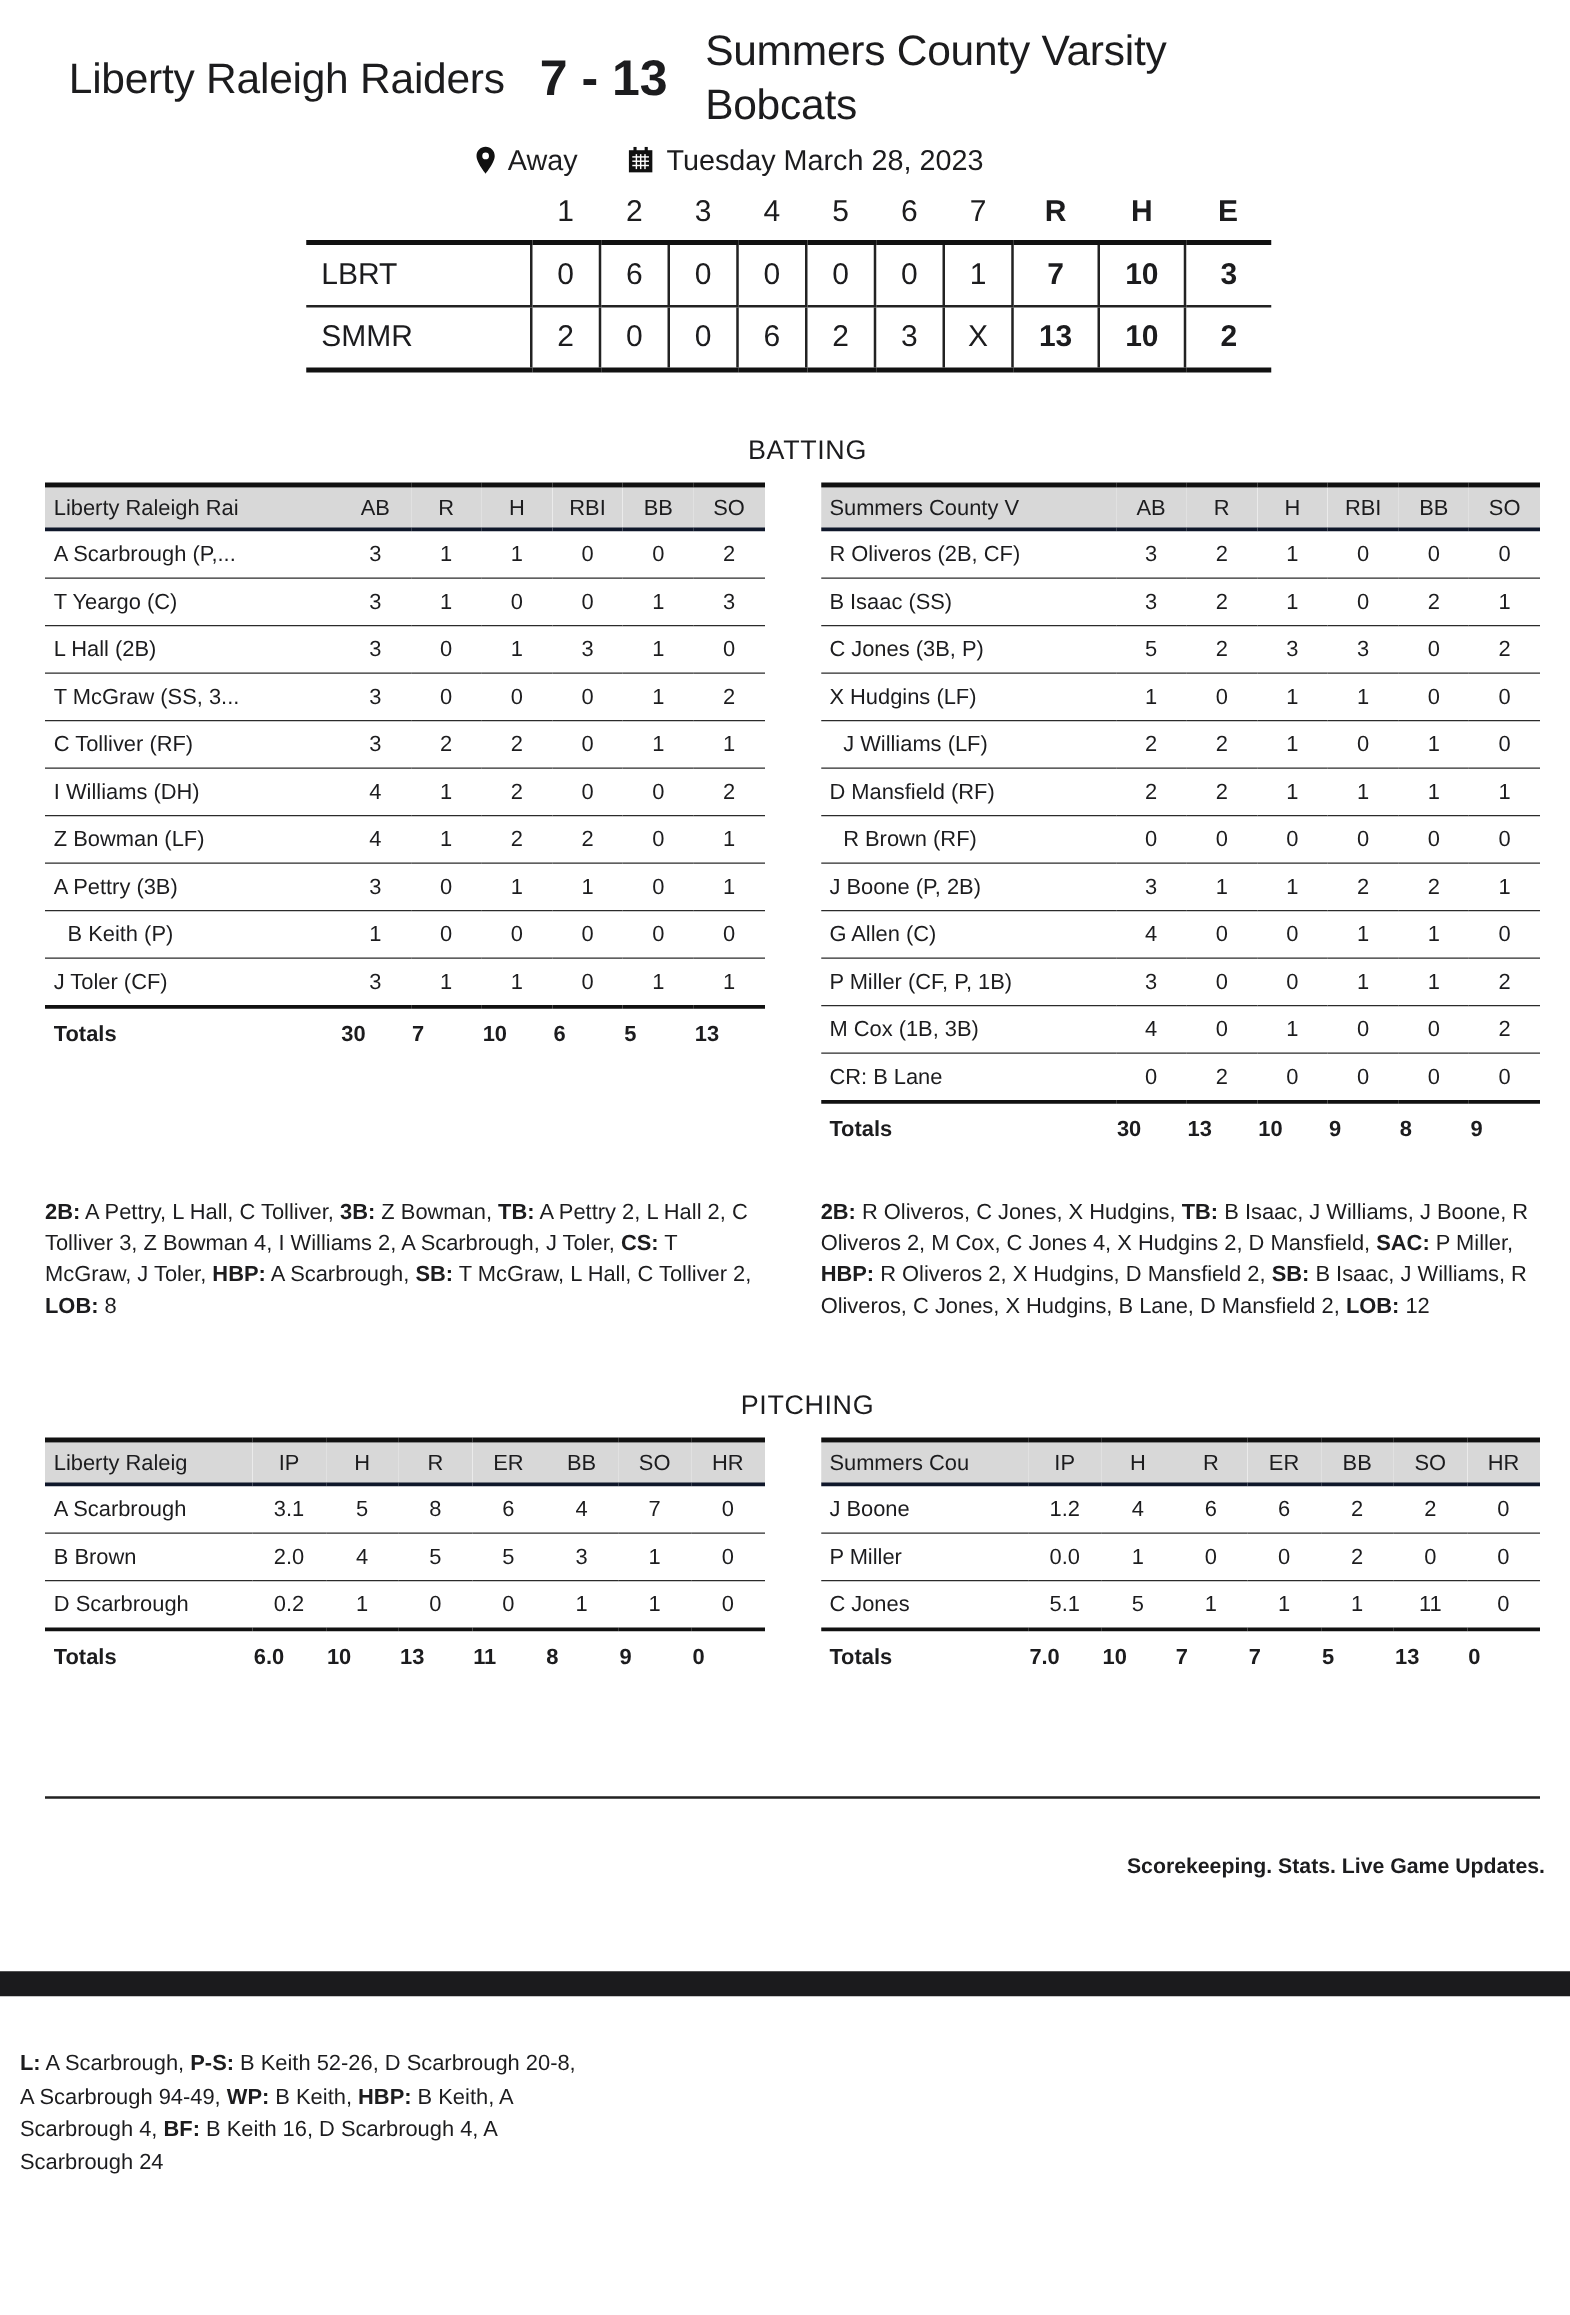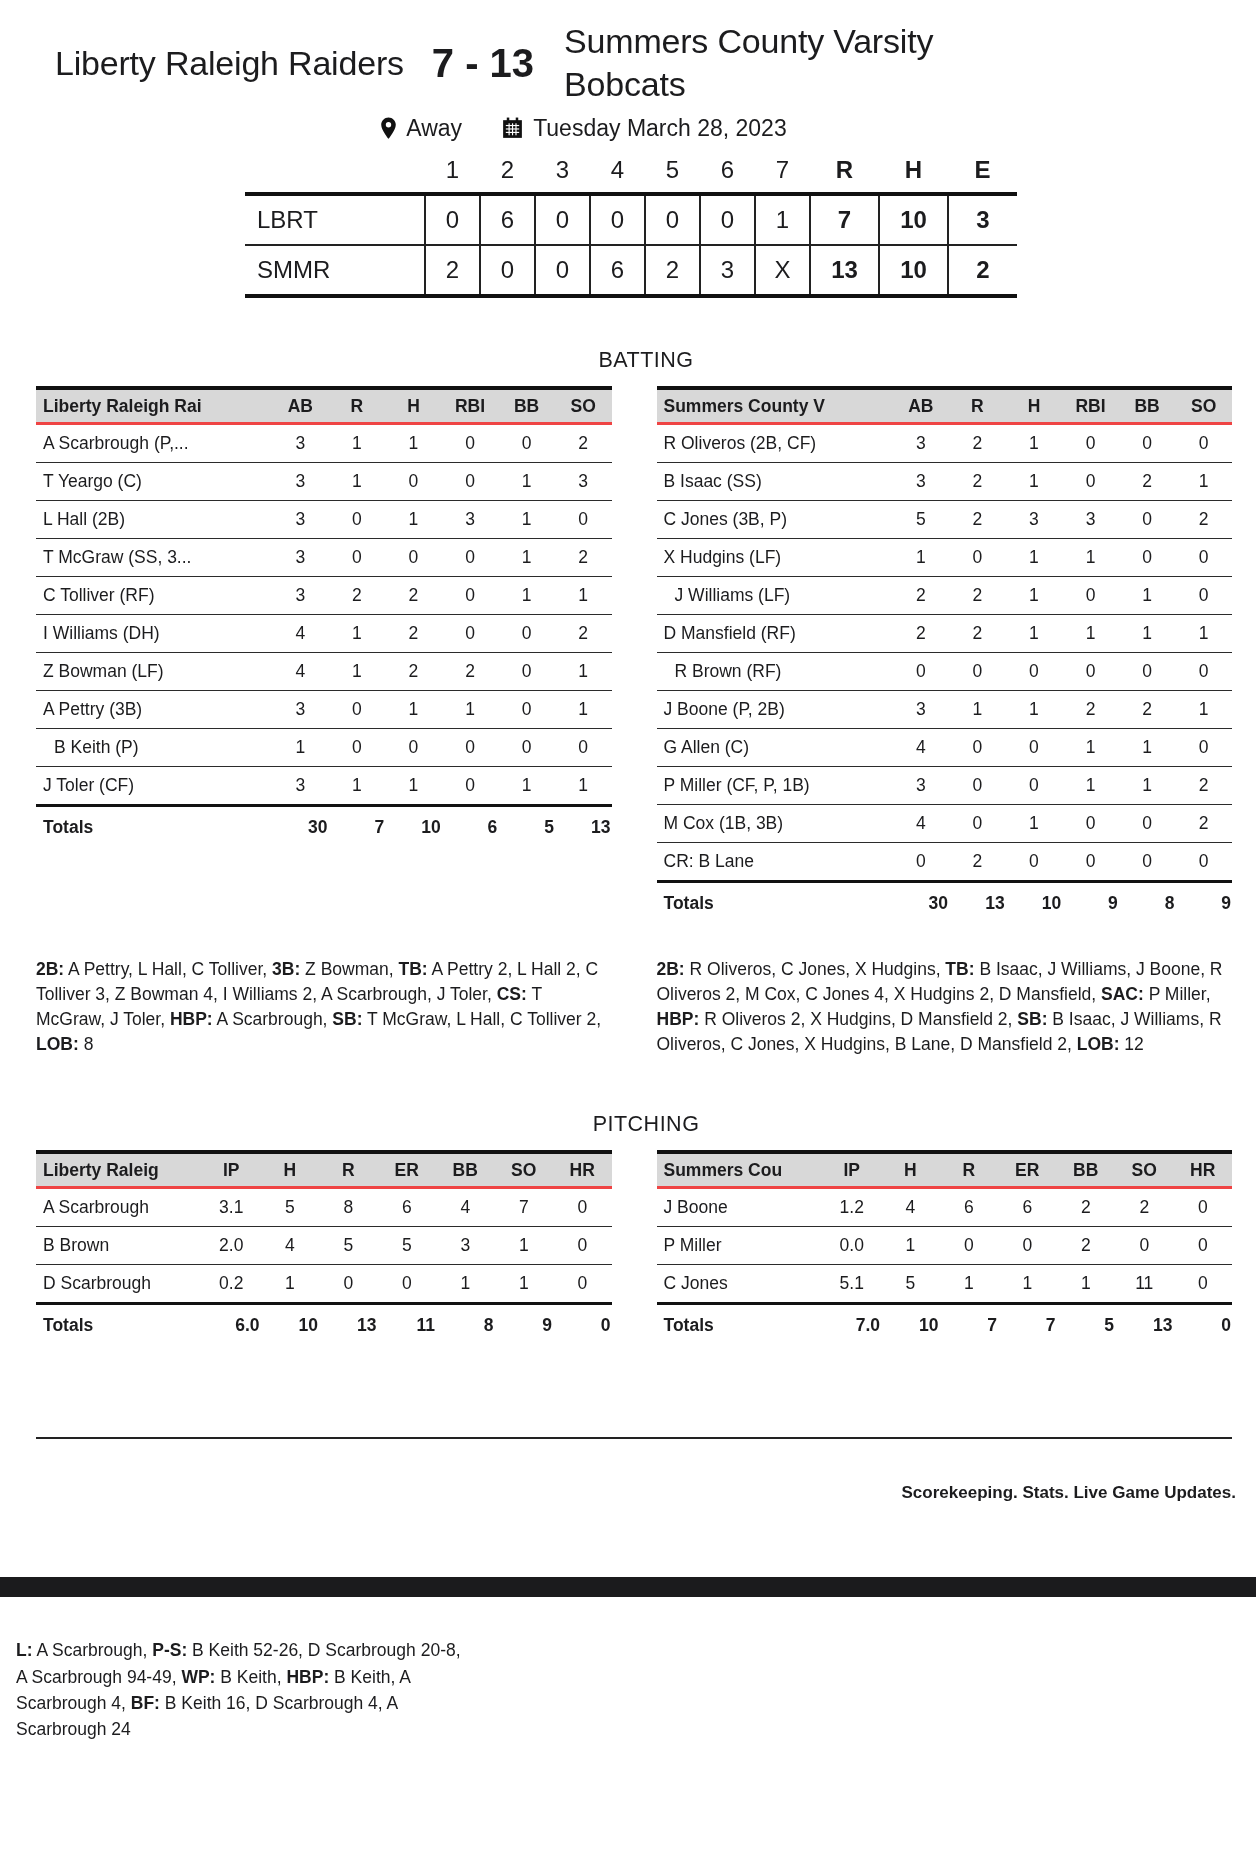--- a/index.html
+++ b/index.html
@@ -31,30 +31,30 @@
   table.linescore td.inning,table.linescore td.sum{border-left:2px solid #222;}
   table.linescore td.sum{font-weight:700;}
   
   .section-title{font-size:21.5px;font-weight:400;letter-spacing:0.5px;margin:50px 0 0 36px;text-align:center;}
   .section-title.pitching{margin-top:55px;}
   .two-col{display:flex;gap:45px;margin:13px 24px 0 36px;align-items:flex-start;}
   .two-col.notes-row{margin-top:34px;}
   
   table.stat-table{width:576px;border-collapse:collapse;table-layout:fixed;}
   table.stat-table th{
-    background:#d8d8d8;border-top:4px solid #111;border-bottom:3px solid #ef4444;
-    font-size:17.5px;font-weight:700;text-align:center;height:30px;
+    background:#d8d8d8;border-top:4px solid #111;border-bottom:3px solid #0f172a;
+    font-size:17.5px;font-weight:400;text-align:center;height:30px;
     white-space:nowrap;overflow:hidden;
   }
   table.stat-table th.name-col{text-align:left;padding-left:7px;}
   table.stat-table tbody td{height:35px;font-size:17.5px;text-align:center;border-bottom:1.6px solid #2b2b2b;}
   table.stat-table tbody tr:last-child td{border-bottom:none;}
   table.stat-table td.name{text-align:left;padding-left:7px;white-space:nowrap;overflow:hidden;}
   table.stat-table td.name.indent{padding-left:18px;}
-  table.stat-table tfoot td{border-top:3.5px solid #111;font-weight:700;font-size:17.5px;height:38px;text-align:right;}
+  table.stat-table tfoot td{border-top:3.5px solid #111;font-weight:700;font-size:17.5px;height:38px;text-align:left;}
   table.stat-table tfoot td.name{text-align:left;padding-left:7px;}
   
   p.notes{width:577px;margin:0;font-size:17.5px;line-height:1.43;}
   p.notes b{font-weight:700;}
   
   .divider{border:none;border-top:2.5px solid #222;margin:92px 24px 0 36px;}
   .tagline{text-align:right;margin:44px 20px 0 0;font-size:17px;font-weight:700;}
   .black-bar{height:20px;background:#1b1b1d;margin-top:74px;width:100%;}
   p.footer-notes{margin:40px 0 0 16px;width:458px;font-size:17.5px;line-height:1.5;}
   p.footer-notes b{font-weight:700;}

